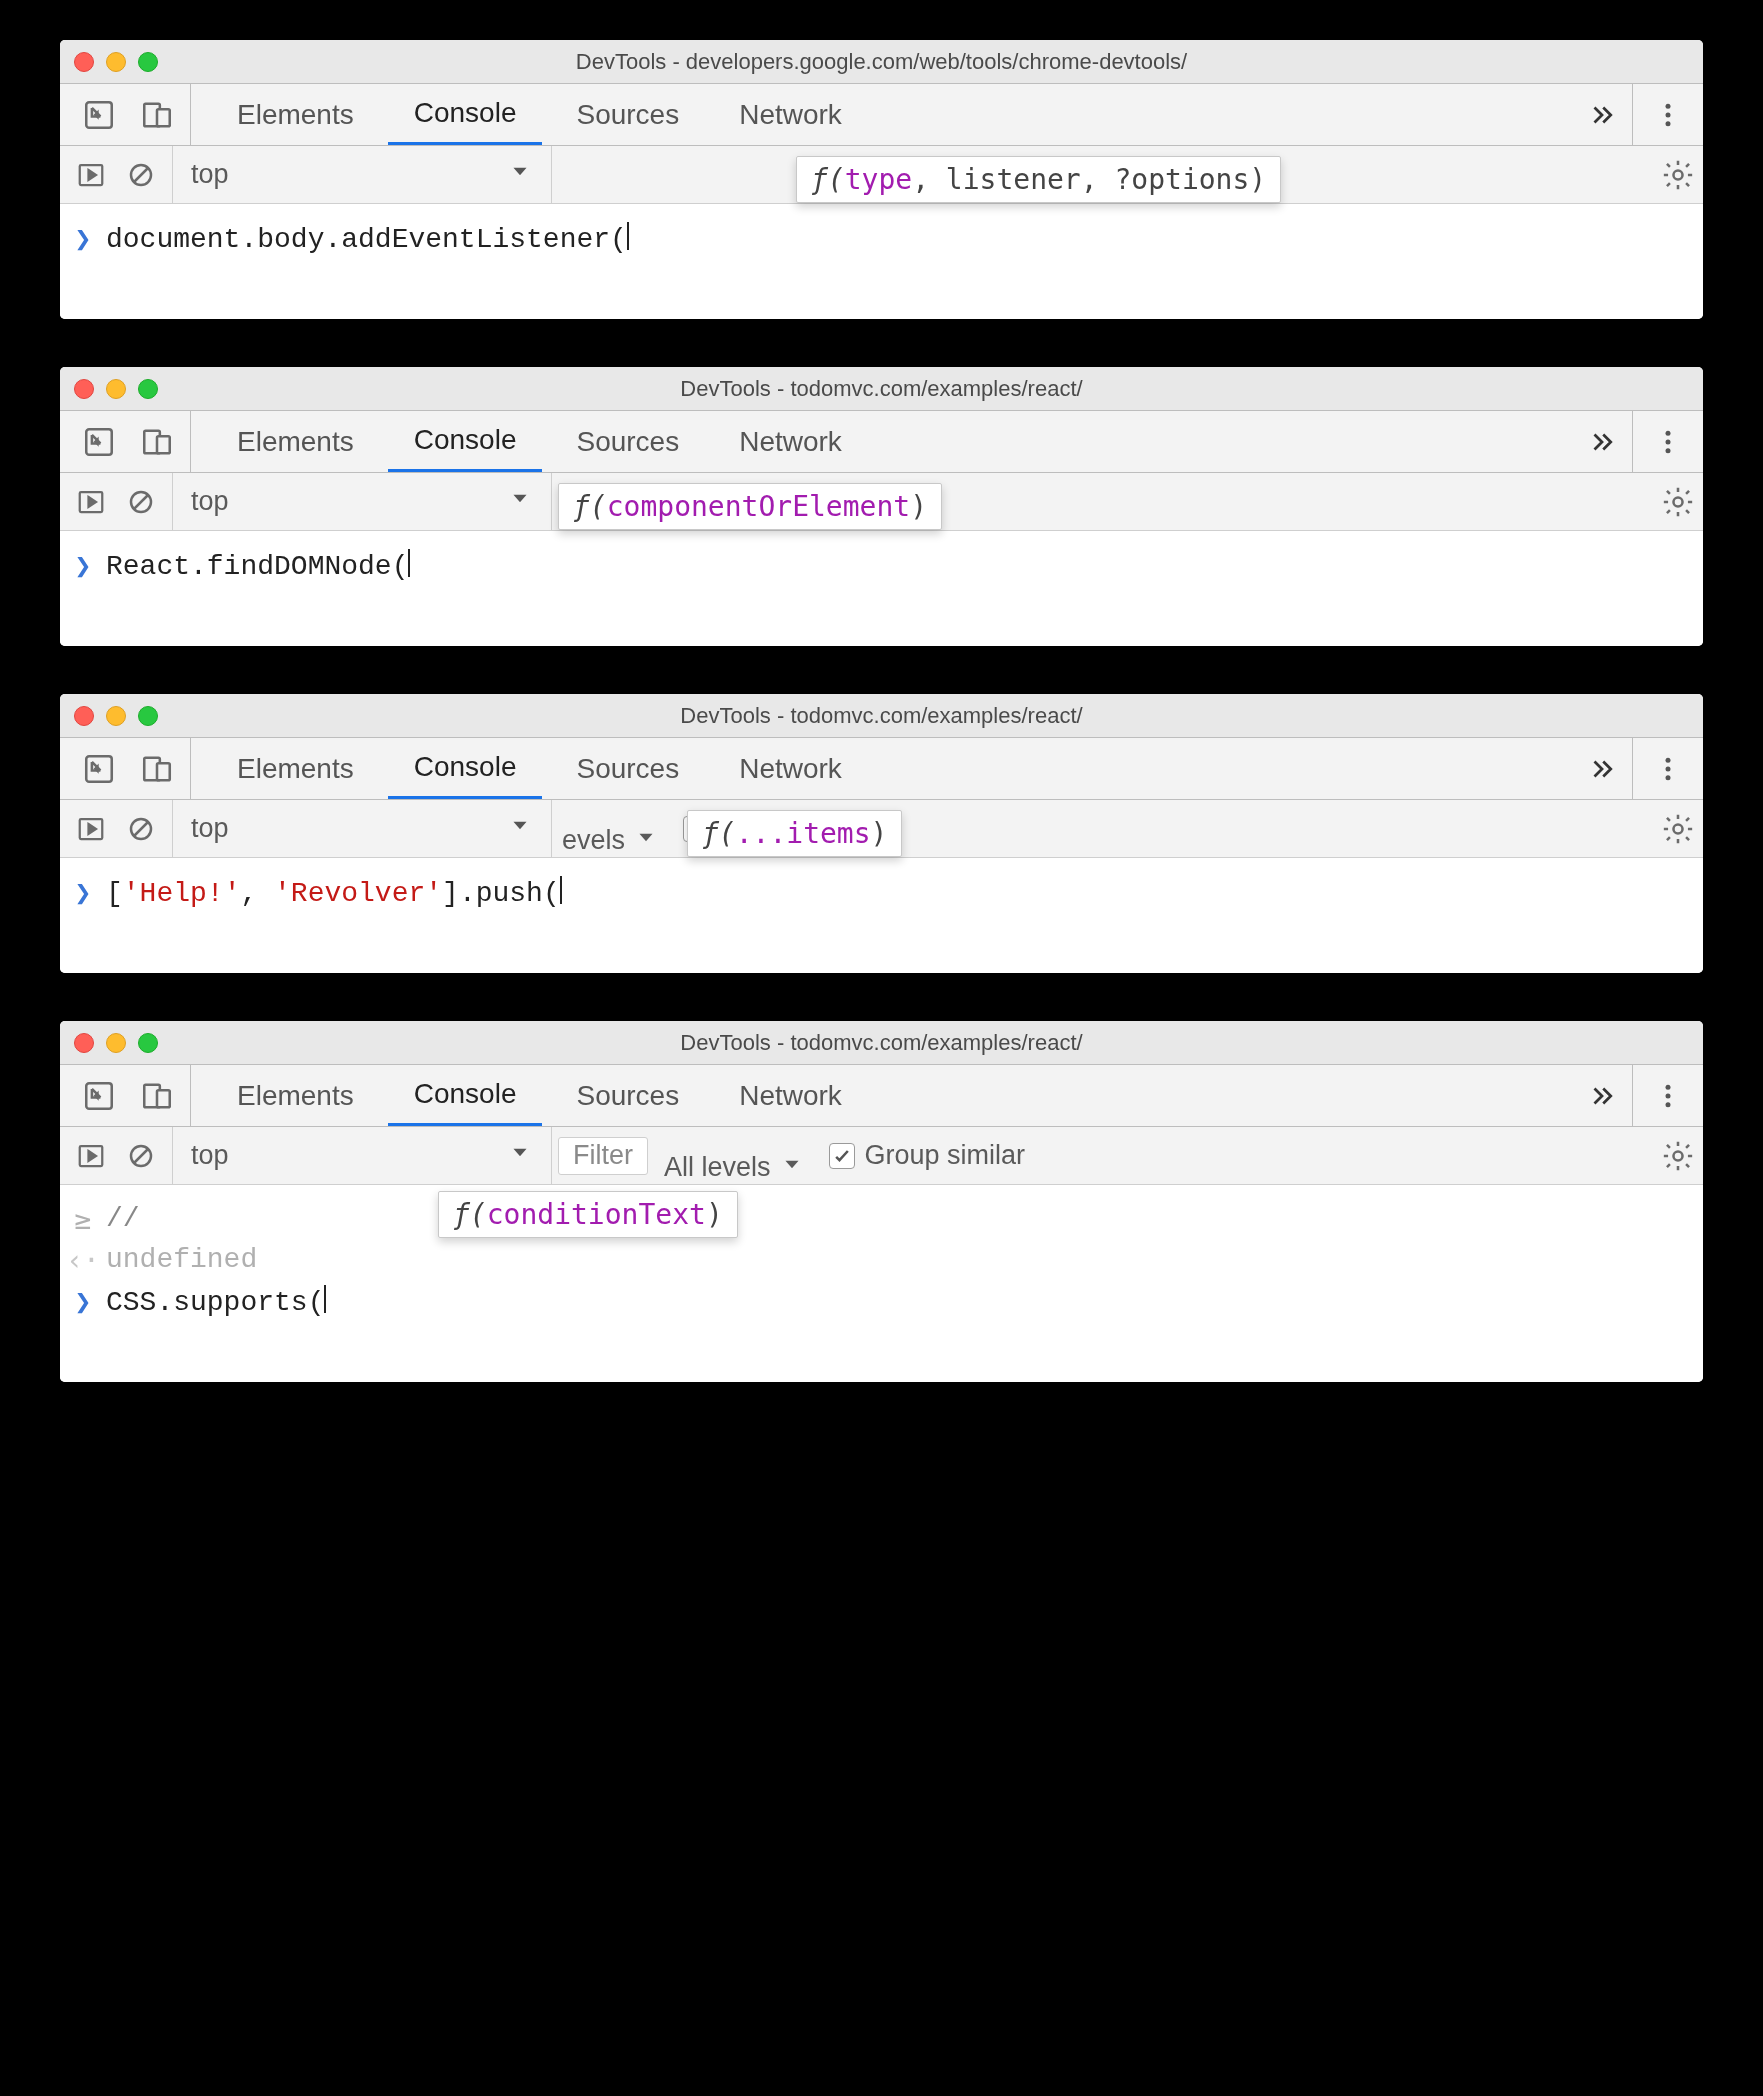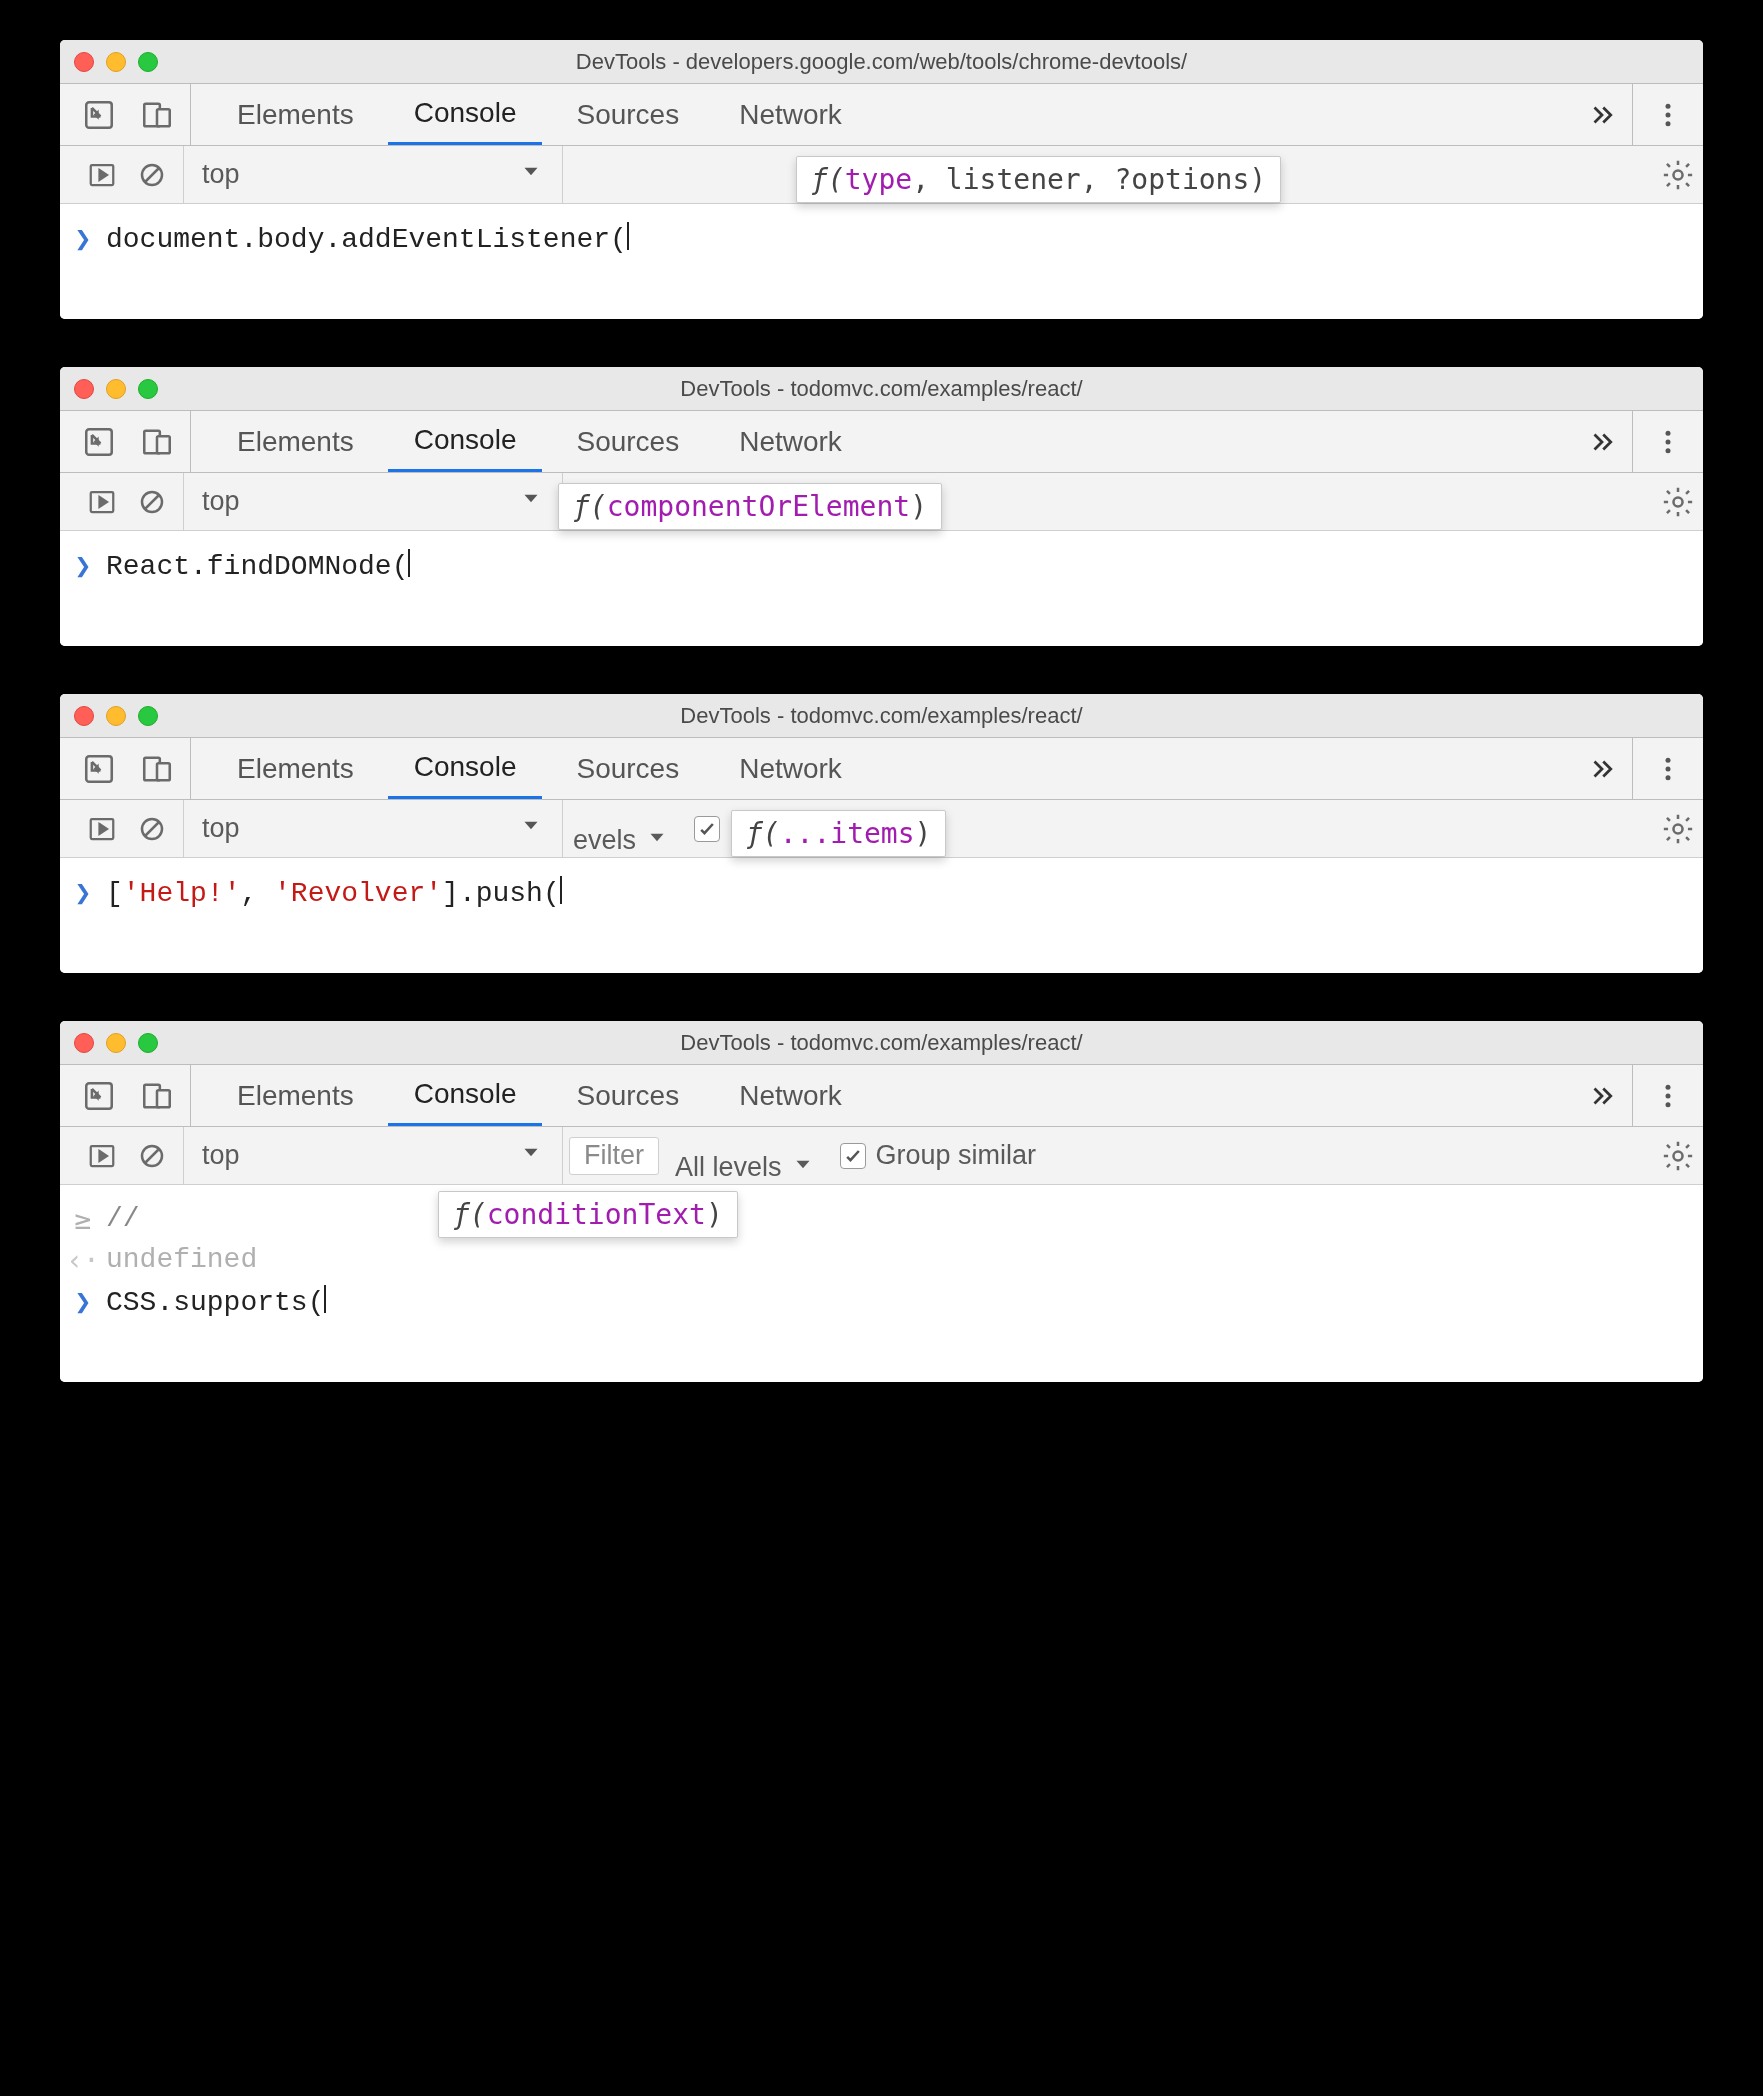--- a/index.html
+++ b/index.html
@@ -112,21 +112,20 @@
   
   .subtoolbar {
     height: 58px;
     background: var(--toolbar-bg);
     border-bottom: 1px solid var(--border);
     display:flex; align-items:center;
     font-size: 27px;
     color: #5a5a5a;
     padding-right: 6px;
     position: relative;
-    padding-left: 11px;
   }
   .subtoolbar .seg {
     display:flex; align-items:center; height:100%;
     padding: 0 16px;
     gap: 20px;
   }
   .subtoolbar .sep { width:1px; height: 100%; background: var(--border); }
   .context-select {
     display:flex; align-items:center; gap: 10px;
     padding: 0 18px;
@@ -528,21 +527,21 @@
         </span>
       <span>Group similar</span>
     <span class="icon gear">
           <svg class="i32" viewBox="0 0 24 24" fill="none" stroke="currentColor" stroke-width="1.8">
             <circle cx="12" cy="12" r="3.2"></circle>
             <path d="M12 2v3M12 19v3M4.2 4.2l2.1 2.1M17.7 17.7l2.1 2.1M2 12h3M19 12h3M4.2 19.8l2.1-2.1M17.7 6.3l2.1-2.1"></path>
           </svg>
         </span>
       </div>
       <div class="console" style="position: relative;">
-        <div class="hint-stack" style="left: 627px; top: -48px; position: absolute; margin-left: 44px;">
+        <div class="hint-stack" style="left: 627px; top: -48px; position: absolute;">
           <div class="hint"><span class="fn">ƒ(</span><span class="b">...items</span><span>)</span></div>
         </div>
         <div class="row">
           <div class="gutter prompt">❯</div>
           <div class="code"><span>[</span><span class="str">'Help!'</span><span>, </span><span class="str">'Revolver'</span><span>].push(</span><span class="cursor"></span></div>
         </div>
       </div>
     </div>
     <div class="window">
       <div class="titlebar">

